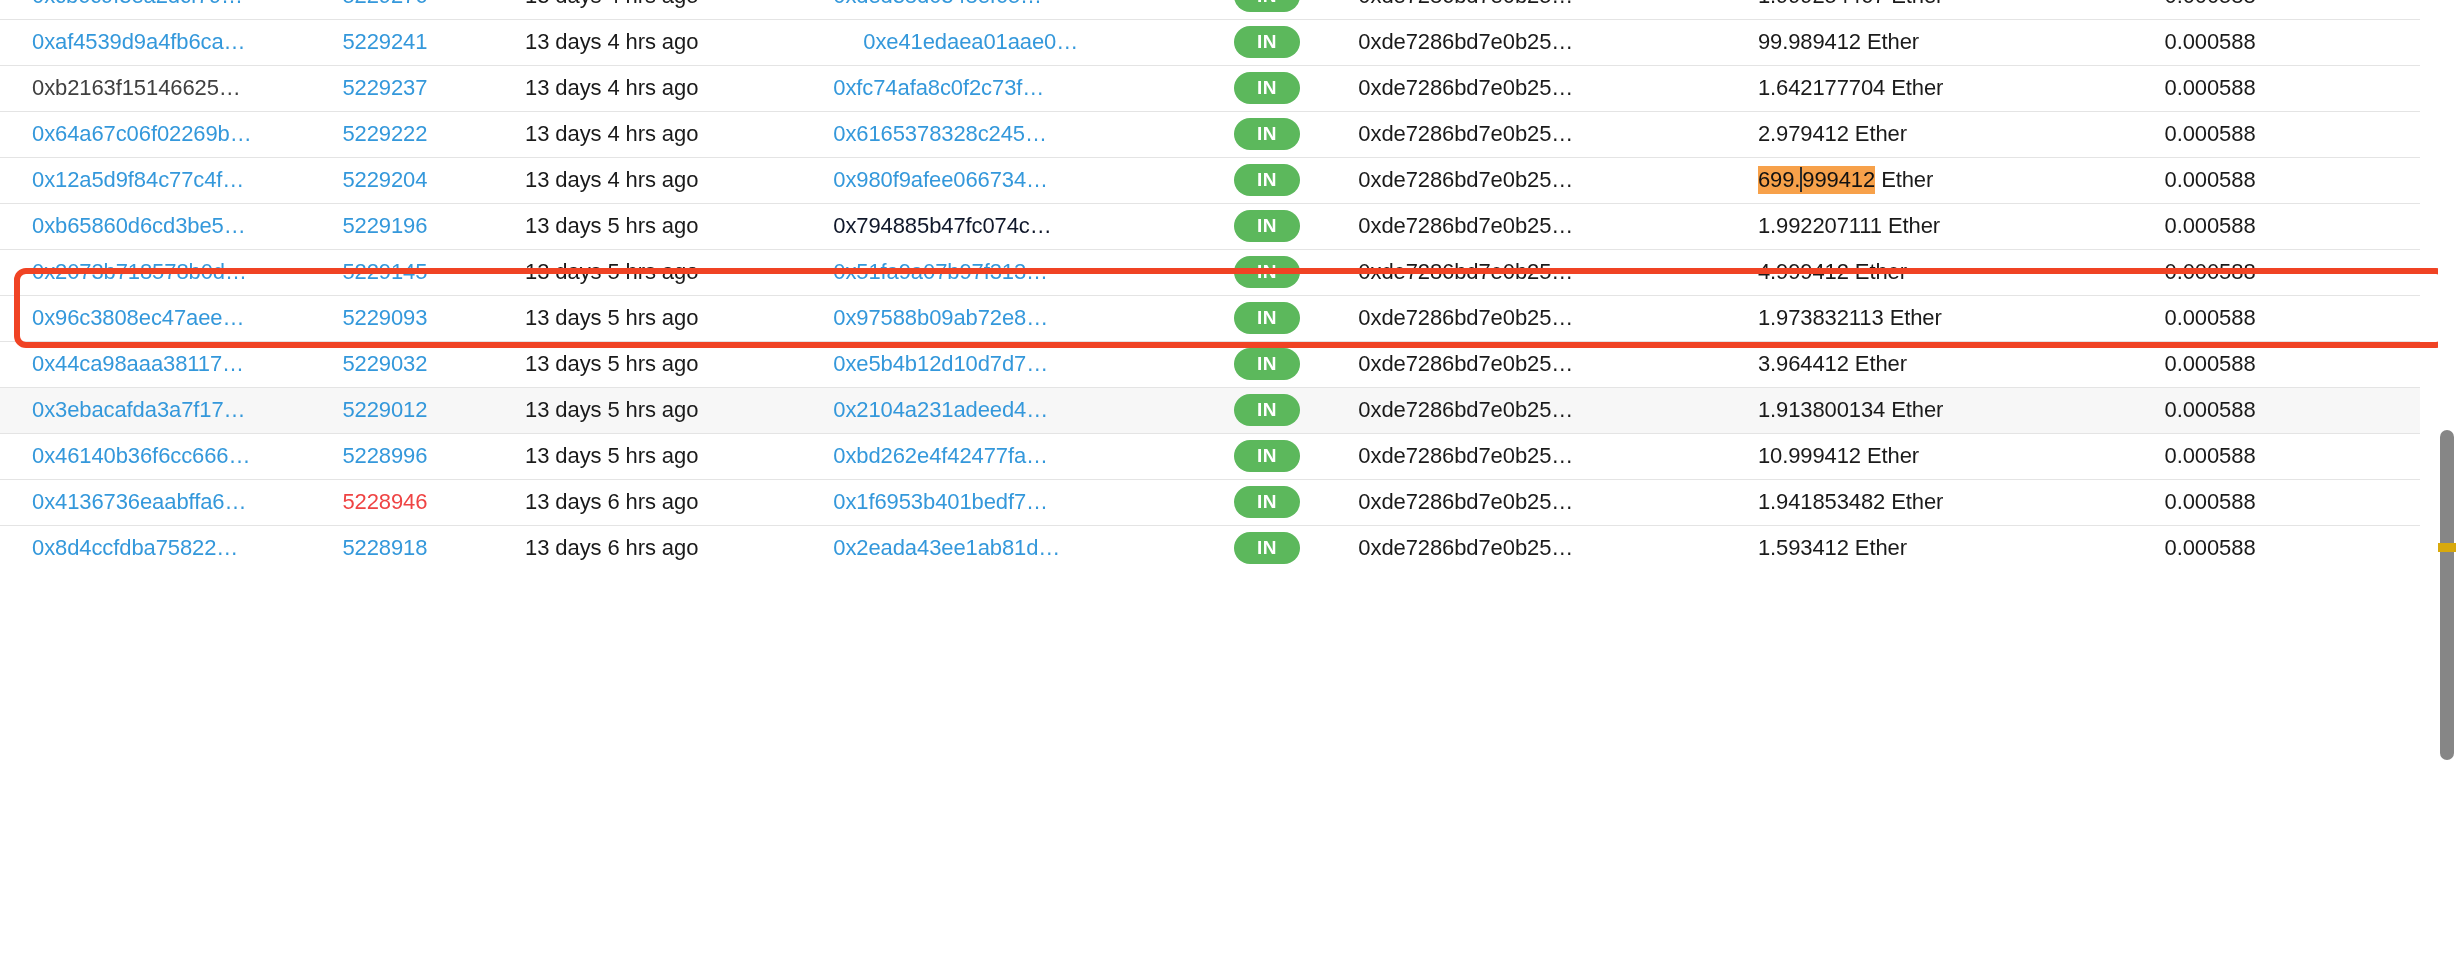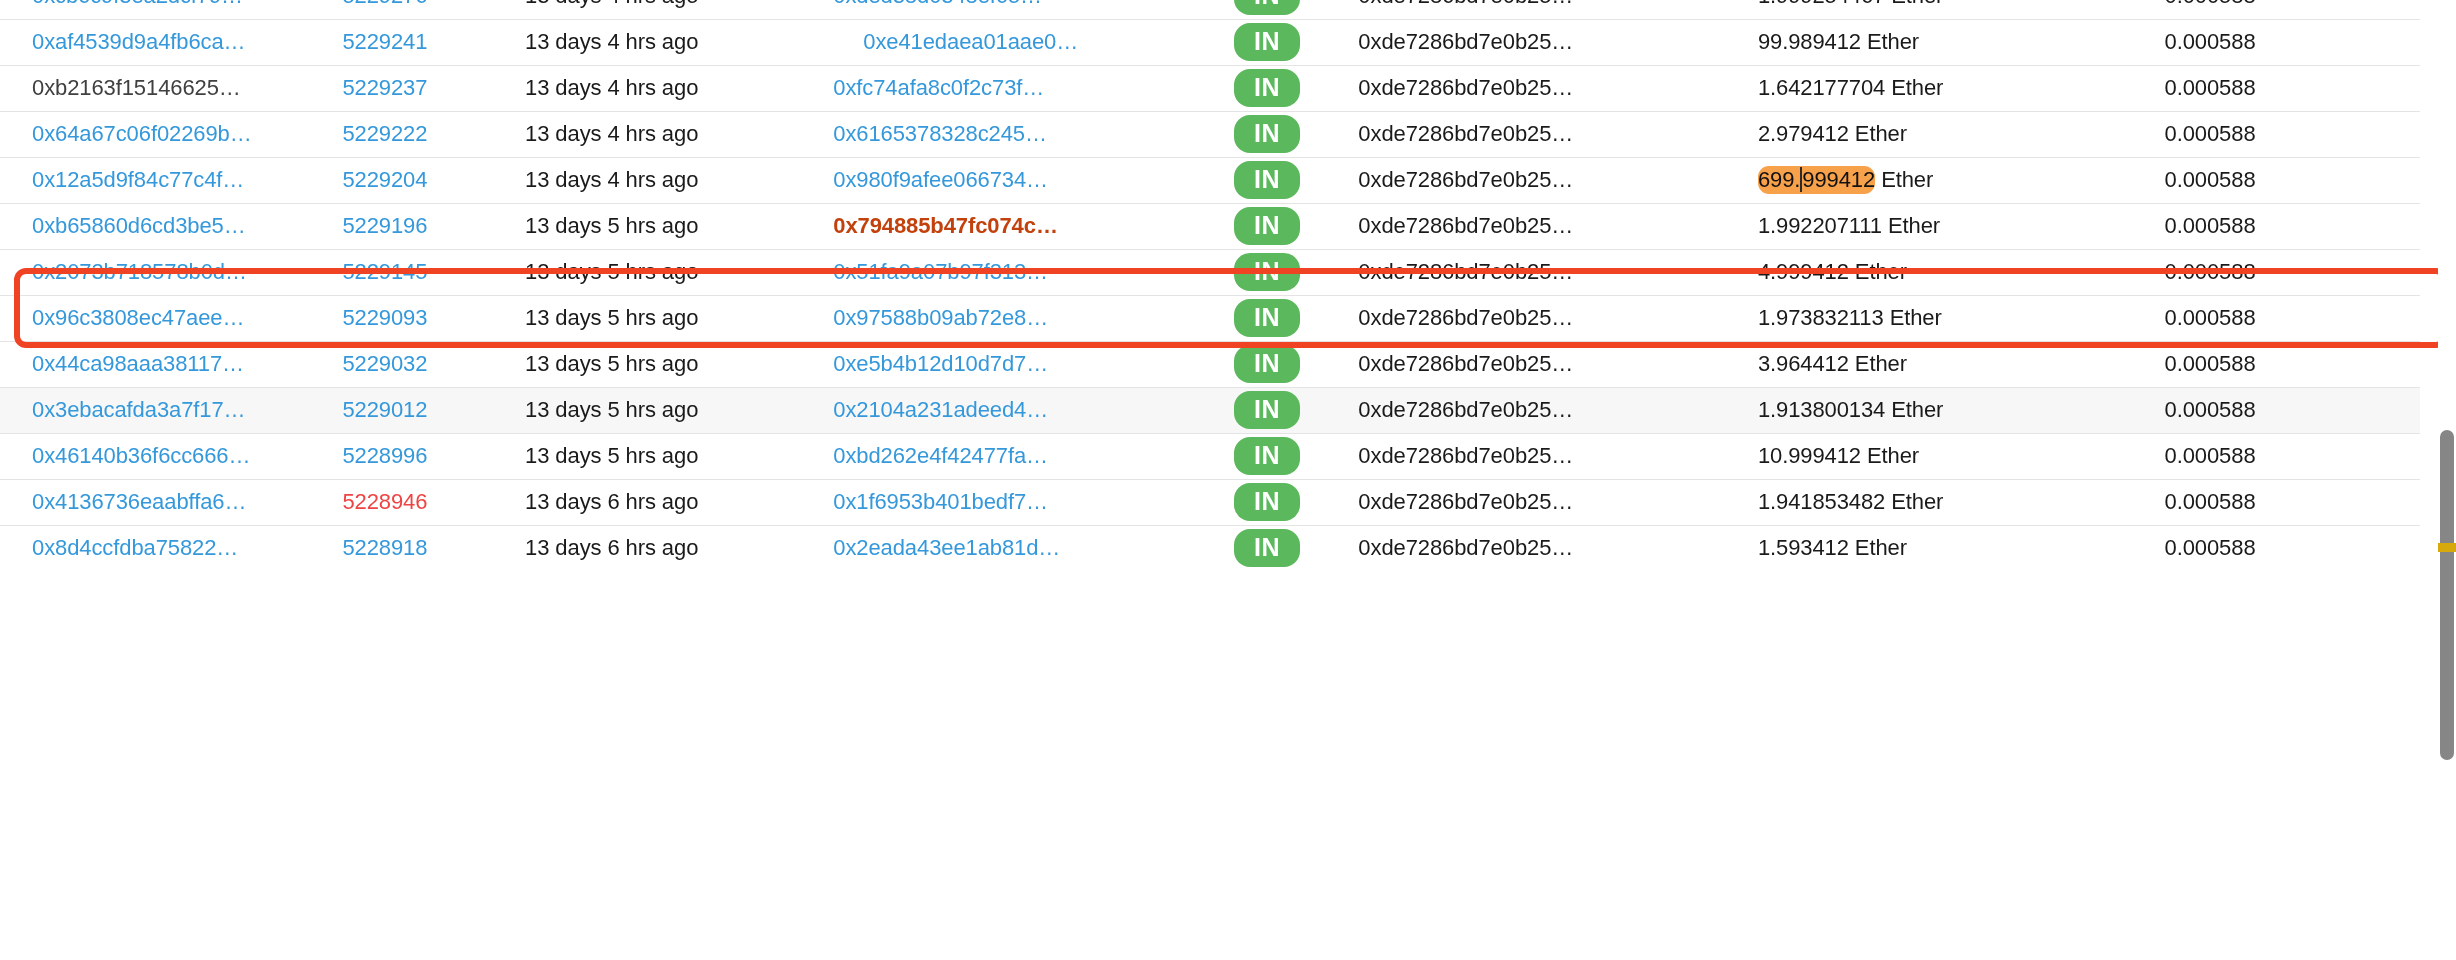--- a/index.html
+++ b/index.html
@@ -59,36 +59,35 @@
     text-decoration: none;
     font-size: 22px;
   }
 
   .muted { color: #7a7a7a; }
 
   .badge-in {
     display: inline-block;
     background: #5cb85c;
     color: #ffffff;
-    font-size: 25px;
+    font-size: 19px;
     font-weight: 700;
     letter-spacing: 0.6px;
     padding: 6px 0 7px 0;
     width: 66px;
     text-align: center;
     border-radius: 16px;
     line-height: 1;
   }
 
   .hl {
     background: #f7a14a;
     padding: 1px 0 2px 0;
     color: #111;
     position: relative;
-    border-radius: 11px;
   }
   .caret {
     display: inline-block;
     width: 2px;
     height: 25px;
     background: #2b2b2b;
     vertical-align: -5px;
     margin: 0 0px;
   }
 
@@ -187,21 +186,21 @@
           <td class="c-from"><a class="link" href="#" style="color: rgb(52, 152, 219);">0x980f9afee066734…</a></td>
           <td class="c-dir"><span class="badge-in" style="background: rgb(92, 184, 92);">IN</span></td>
           <td class="c-to">0xde7286bd7e0b25…</td>
           <td class="c-value"><span class="hl" style="background: rgb(247, 161, 74);"><span>699.</span><span class="caret"></span><span>999412</span></span> <span>Ether</span></td>
           <td class="c-fee muted">0.000588</td>
         </tr>
         <tr>
           <td class="c-hash"><a class="link" href="#" style="color: rgb(52, 152, 219); text-align: center;">0xb65860d6cd3be5…</a></td>
           <td class="c-block"><a class="link" href="#" style="color: rgb(52, 152, 219);">5229196</a></td>
           <td class="c-age">13 days 5 hrs ago</td>
-          <td class="c-from"><a class="link" href="#" style="color: #c2410c; font-weight: bold;">0x794885b47fc074c…</a></td>
+          <td class="c-from"><a class="link" href="#" style="color: #0f172a;">0x794885b47fc074c…</a></td>
           <td class="c-dir"><span class="badge-in" style="background: rgb(92, 184, 92);">IN</span></td>
           <td class="c-to">0xde7286bd7e0b25…</td>
           <td class="c-value"><span>1.992207111</span> <span>Ether</span></td>
           <td class="c-fee muted">0.000588</td>
         </tr>
         <tr>
           <td class="c-hash"><a class="link" href="#" style="color: rgb(52, 152, 219);">0x2073b718578b0d…</a></td>
           <td class="c-block"><a class="link" href="#" style="color: rgb(52, 152, 219);">5229145</a></td>
           <td class="c-age">13 days 5 hrs ago</td>
           <td class="c-from"><a class="link" href="#" style="color: rgb(52, 152, 219);">0x51fa9a07b97f313…</a></td>

